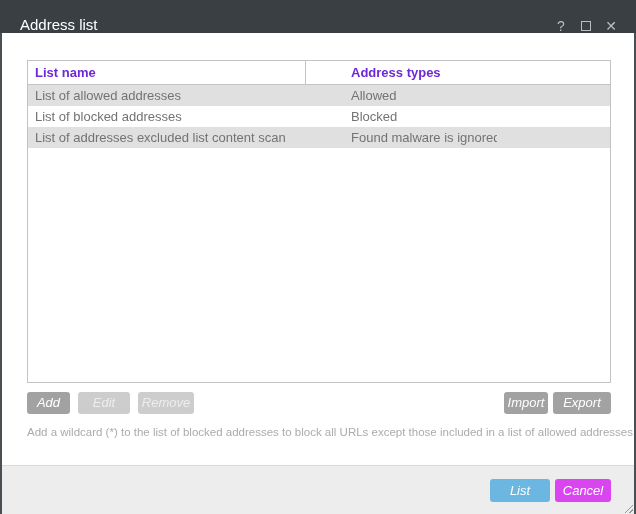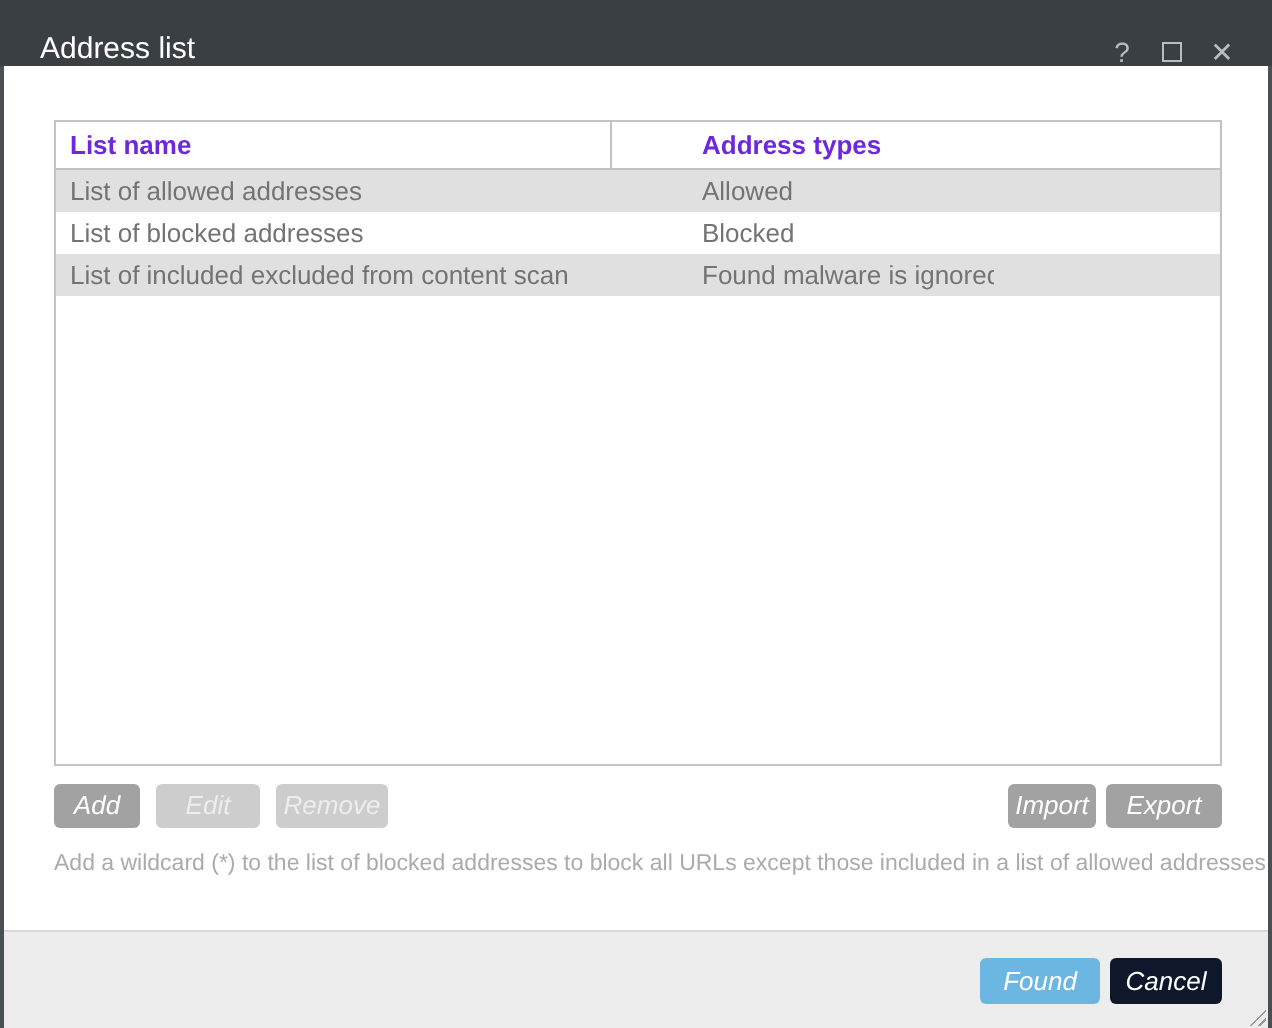--- a/index.html
+++ b/index.html
@@ -91,21 +91,21 @@
   }
 
   
   .footer {
     flex: 0 0 49px; height: 49px;
     background: #ededed; border-top: 1px solid #d9d9d9;
     display: flex; align-items: center; justify-content: flex-end;
     padding-right: 23px; gap: 5px;
   }
   .btn-save { width: 60px; height: 23px; background: #6bb7e2; line-height: 23px; }
-  .btn-cancel { width: 56px; height: 23px; background: #0f172a; line-height: 23px; }
+  .btn-cancel { width: 56px; height: 23px; background: #d946ef; line-height: 23px; }
 
   .resize-grip {
     position: absolute; right: 1px; bottom: 1px;
     width: 10px; height: 10px;
     background: repeating-linear-gradient(-45deg, transparent 0 2px, #9a9a9a 2px 3px);
     clip-path: polygon(100% 0, 100% 100%, 0 100%);
     cursor: nwse-resize;
   }
 </style>
 </head>
@@ -137,39 +137,39 @@
         <div class="cell col1">List of allowed addresses</div>
         <div class="cell col2">Allowed</div>
         <div class="cell col3"></div>
       </div>
       <div class="row">
         <div class="cell col1">List of blocked addresses</div>
         <div class="cell col2">Blocked</div>
         <div class="cell col3"></div>
       </div>
       <div class="row striped">
-        <div class="cell col1">List of included excluded from content scan</div>
+        <div class="cell col1">List of addresses excluded list content scan</div>
         <div class="cell col2">Found malware is ignored</div>
         <div class="cell col3"></div>
       </div>
 
       <div class="tbody-fill"></div>
     </div>
 
     <div class="toolbar">
       <button class="btn btn-add">Add</button>
       <button class="btn btn-edit disabled" aria-disabled="true">Edit</button>
       <button class="btn btn-remove disabled" aria-disabled="true">Remove</button>
       <span class="spacer"></span>
       <button class="btn btn-import">Import</button>
       <button class="btn btn-export">Export</button>
     </div>
 
     <div class="hint">Add a wildcard (*) to the list of blocked addresses to block all URLs except those included in a list of allowed addresses.</div>
   </div>
 
   <div class="footer">
-    <button class="btn btn-save">Found</button>
+    <button class="btn btn-save">List</button>
     <button class="btn btn-cancel">Cancel</button>
   </div>
 
   <div class="resize-grip"></div>
 </div>
 
 </body></html>

